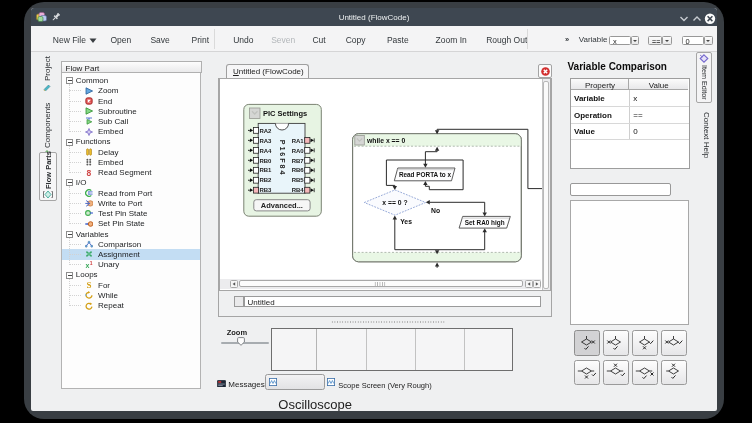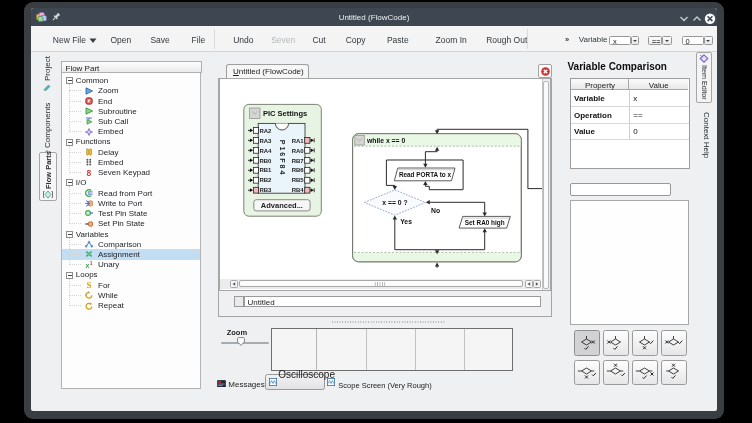--- a/index.html
+++ b/index.html
@@ -1,20 +1,20 @@
 <!DOCTYPE html>
 <html><head>
 <meta charset="utf-8">
 <style>
   html,body{margin:0;padding:0;background:#000;}
   #stage{position:relative;width:752px;height:423px;background:#000;overflow:hidden;
          font-family:"Liberation Sans",sans-serif;}
   .abs{position:absolute;}
   #win{position:absolute;left:24px;top:2px;width:700px;height:417px;
-       background:#393e43;border-radius:9px;}
+       background:#393e43;border-radius:20px;}
   #inner{position:absolute;left:7px;top:6px;right:7px;bottom:8px;background:#eff0f1;
          border-radius:3px 3px 2px 2px;overflow:hidden;}
   #titlebar{position:absolute;left:0;top:0;width:100%;height:18px;background:#3e4751;}
   #titlebar .title{position:absolute;left:0;right:0;top:4.5px;text-align:center;
             font-size:8px;color:#edf0f1;}
   #toolbar{position:absolute;left:0;top:18px;width:100%;height:26px;background:#f4f4f5;
            border-bottom:1px solid #d5d5d6;box-sizing:border-box;}
   .tbtxt{position:absolute;top:26.5px;font-size:8.5px;color:#33383c;white-space:nowrap;}
   .tbsep{position:absolute;top:21px;height:20px;width:1px;background:#dadada;}
   .combo{position:absolute;top:27.5px;height:9.3px;background:#fff;
@@ -64,21 +64,21 @@
      </svg>
    </div>
    <div id="toolbar"></div>
 
    <span class="tbtxt" style="left:21.8px">New File</span>
    <svg class="abs" style="left:57.5px;top:30px" width="8" height="6">
           <polygon points="0.5,0.5 7.5,0.5 4,5" fill="#3a3e42"></polygon>
         </svg>
    <span class="tbtxt" style="left:79.5px">Open</span>
    <span class="tbtxt" style="left:119.4px">Save</span>
-   <span class="tbtxt" style="left:160.6px">File</span>
+   <span class="tbtxt" style="left:160.6px">Print</span>
    <div class="tbsep" style="left:183.2px"></div>
    <span class="tbtxt" style="left:202.2px">Undo</span>
    <span class="tbtxt" style="left:240.2px;color:#b3b7ba">Seven</span>
    <span class="tbtxt" style="left:281.4px">Cut</span>
    <span class="tbtxt" style="left:314.7px">Copy</span>
    <span class="tbtxt" style="left:355.9px">Paste</span>
    <span class="tbtxt" style="left:404.6px">Zoom In</span>
    <span class="tbtxt" style="left:455.2px">Rough Out</span>
    <div class="tbsep" style="left:496.4px"></div>
    <span class="tbtxt" style="left:533.9px;font-weight:bold;font-size:7.5px;top:27px">»</span>
@@ -169,21 +169,21 @@
             <circle cx="5.2" cy="4.1" r="1"></circle>
             <circle cx="2.4" cy="6.5" r="1"></circle>
             <circle cx="5.2" cy="6.5" r="1"></circle>
           </g>
         </svg>
    <span class="row" style="left:67px;top:149.8px">Embed</span>
    <div class="abs" style="left:38.2px;top:164.2px;width:12px;height:1px;border-top:1px dotted #d2d2d2"></div>
    <svg class="abs" style="left:54.3px;top:160.5px" width="8" height="8" viewBox="0 0 8 8">
           <text x="1.4" y="7.2" font-size="8.5" font-weight="bold" fill="#d04848" font-family="Liberation Sans">8</text>
         </svg>
-   <span class="row" style="left:67px;top:160.1px">Seven Keypad</span>
+   <span class="row" style="left:67px;top:160.1px">Read Segment</span>
    <div class="abs" style="left:35px;top:171.4px;width:7px;height:7px;background:#fff;border:1px solid #8d8d8d;box-sizing:border-box"></div>
    <div class="abs" style="left:36.5px;top:174.4px;width:4px;height:1px;background:#444"></div>
    <span class="row" style="left:44.8px;top:170.3px">I/O</span>
    <div class="abs" style="left:38.2px;top:184.6px;width:12px;height:1px;border-top:1px dotted #d2d2d2"></div>
    <svg class="abs" style="left:54.3px;top:180.9px" width="8" height="8" viewBox="0 0 8 8">
           <path d="M6.3 1.6 A3.3 3.3 0 1 0 6.3 6.4" fill="none" stroke="#3fae4f" stroke-width="1.3"></path>
           <path d="M7.6 2.9 H4 M7.6 5.1 H4" stroke="#4466cc" stroke-width="0.9"></path>
           <polygon points="4.2,1.9 4.2,3.9 2.6,2.9" fill="#4466cc"></polygon>
           <polygon points="4.2,4.1 4.2,6.1 2.6,5.1" fill="#4466cc"></polygon>
         </svg>
@@ -308,21 +308,21 @@
      <rect x="1.2" y="1.2" width="3" height="1.6" fill="#c33"></rect>
      <rect x="1.2" y="3.6" width="6.6" height="0.9" fill="#8a93a5"></rect>
      <rect x="1.2" y="5.2" width="4.5" height="0.9" fill="#8a93a5"></rect>
    </svg>
    <span class="abs" style="left:197.3px;top:372.4px;font-size:8px;color:#222">Messages</span>
    <div class="abs" style="left:233.8px;top:366.4px;width:60px;height:16px;background:linear-gradient(#f2f2f3,#e2e2e4);border:1px solid #9a9a9a;border-radius:2.5px;box-sizing:border-box"></div>
    <svg class="abs" style="left:237.6px;top:370.3px" width="8" height="8" viewBox="0 0 8 8">
      <rect x="0.4" y="0.4" width="7.2" height="7.2" fill="#fff" stroke="#3a6ea8" stroke-width="0.8"></rect>
      <path d="M1.2 5.5 L2.6 2.5 L4 5.5 L5.4 2.5 L6.8 5.5" fill="none" stroke="#4a8ac8" stroke-width="0.8"></path>
    </svg>
-   <span class="abs" style="left:247.3px;top:361px;font-size:10px;color:#222">Oscilloscope</span>
+   <span class="abs" style="left:247.3px;top:389px;font-size:13px;color:#222">Oscilloscope</span>
    <svg class="abs" style="left:296.4px;top:370.3px" width="8" height="8" viewBox="0 0 8 8">
      <rect x="0.4" y="0.4" width="7.2" height="7.2" fill="#fff" stroke="#3a6ea8" stroke-width="0.8"></rect>
      <path d="M1.2 5.5 L2.6 2.5 L4 5.5 L5.4 2.5 L6.8 5.5" fill="none" stroke="#4a8ac8" stroke-width="0.8"></path>
    </svg>
    <span class="abs" style="left:307.3px;top:372.6px;font-size:7.5px;color:#222">Scope Screen (Very Rough)</span>
 
    <div class="abs" style="left:530px;top:172px;width:2px;height:100px;background-image:radial-gradient(circle,#acacac 0.5px,transparent 0.6px);background-size:2px 3.6px"></div>
    <span class="abs" style="left:536.5px;top:52.6px;font-size:10px;font-weight:bold;color:#0c0c0c">Variable Comparison</span>
 
    <div class="abs" style="left:539px;top:69.5px;width:119.5px;height:91.2px;background:#fff;border:1px solid #9d9d9d;box-sizing:border-box"></div>

